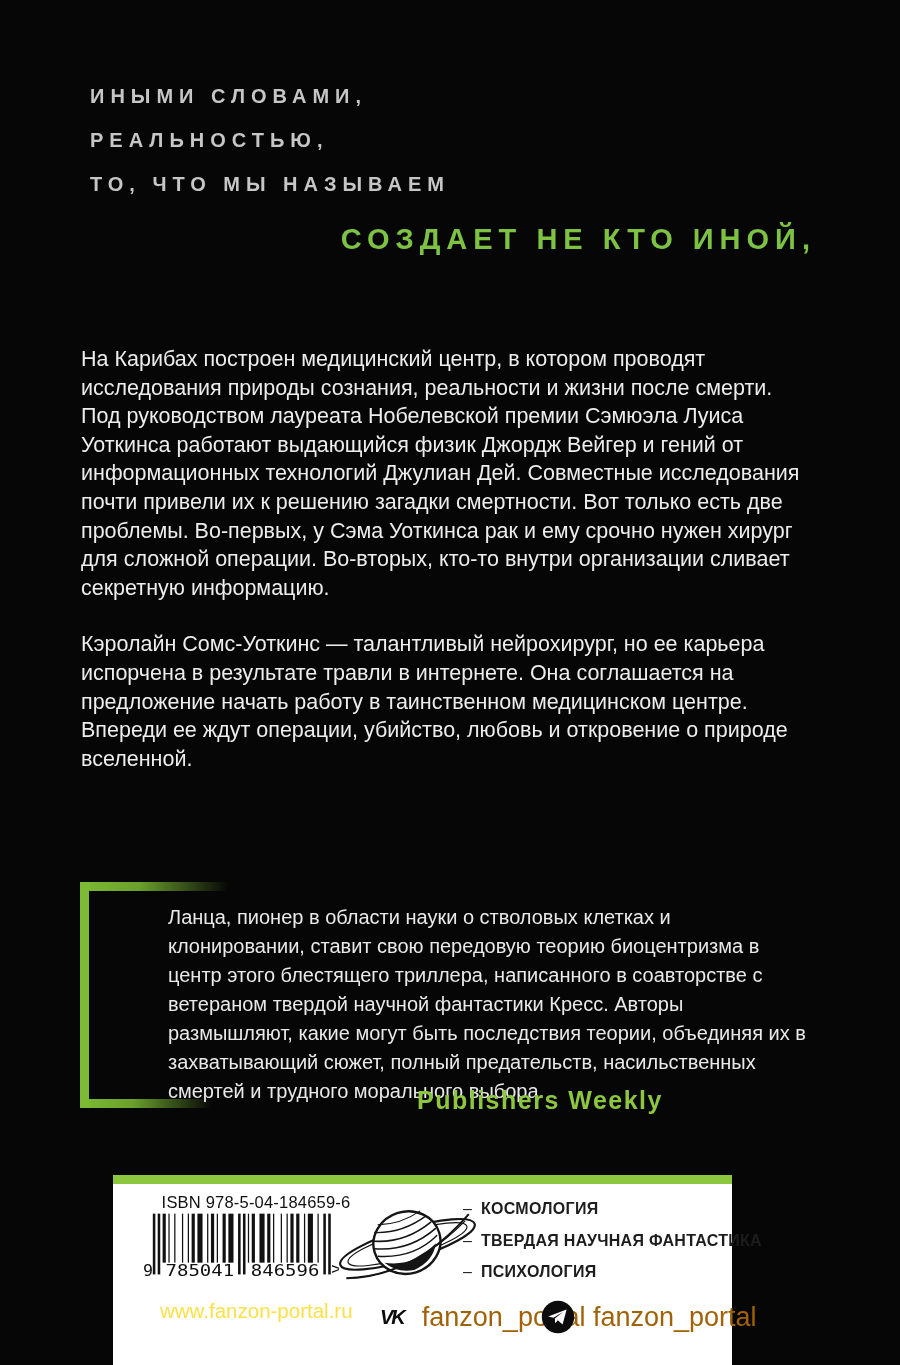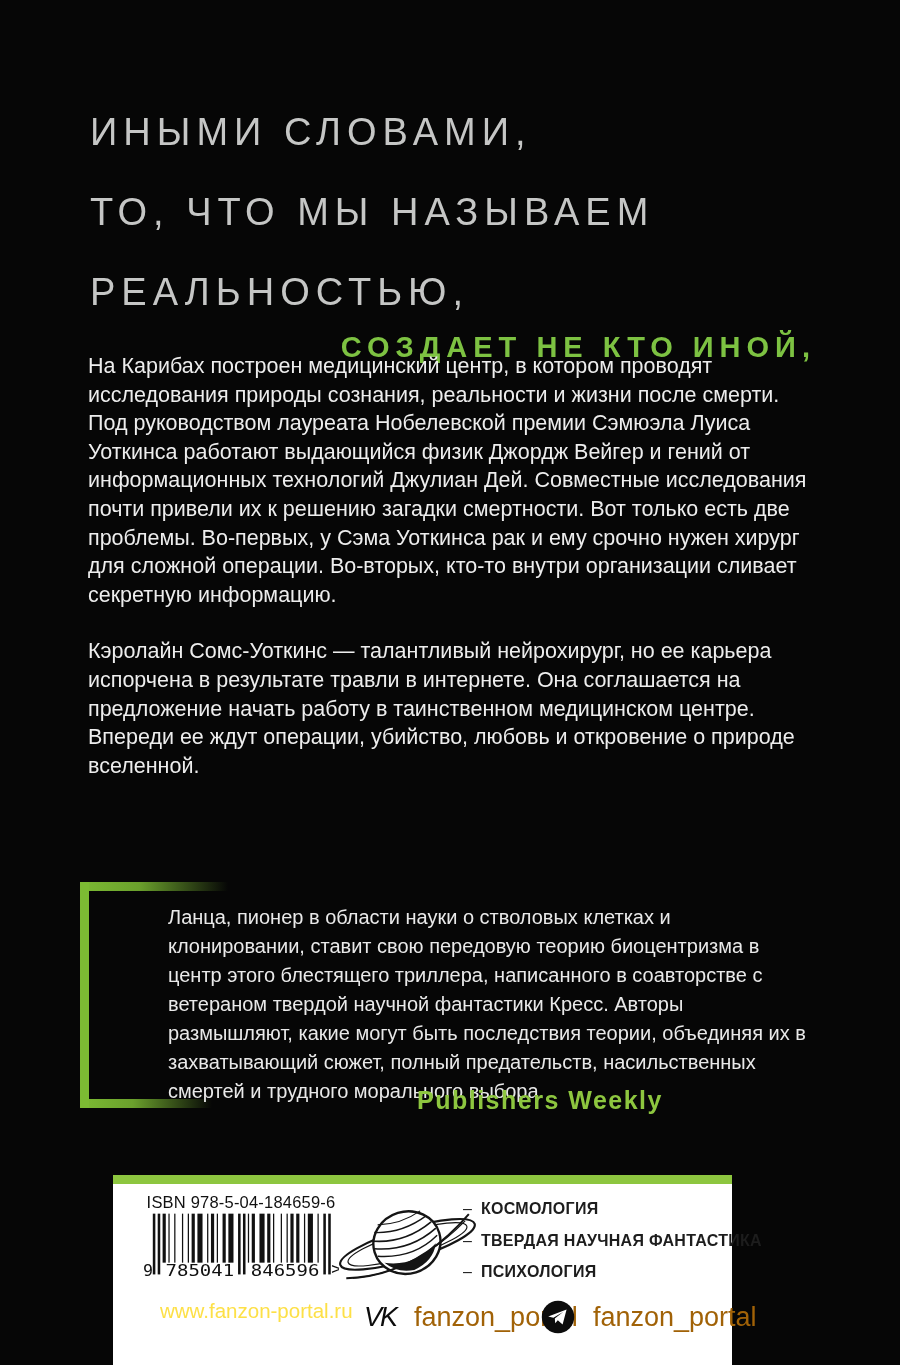--- a/index.html
+++ b/index.html
@@ -8,66 +8,66 @@
     --boxbar:#8dc63f;
     --hgray:#c5c6c5;
   }
   html,body{margin:0;padding:0;background:#000;}
   .cover{
     position:relative;width:900px;height:1365px;background:#060606;overflow:hidden;
     font-family:"Liberation Sans",sans-serif;
   }
   
   .headline{position:absolute;left:90px;top:74px;width:726px;}
-  .h-gray{color:var(--hgray);font-weight:400;font-size:38px;line-height:44px;letter-spacing:6px;white-space:nowrap;margin-top:36px;}
+  .h-gray{color:var(--hgray);font-weight:700;font-size:20px;line-height:44px;letter-spacing:6px;white-space:nowrap;}
   .h-green-group{margin-top:11px;text-align:right;}
   .h-green{color:var(--accent);font-weight:700;font-size:29px;line-height:44px;letter-spacing:6px;white-space:nowrap;text-align:right;}
   
   .synopsis{position:absolute;left:78px;top:342px;width:740px;color:#ededed;font-size:21.5px;line-height:28.6px;font-weight:400;}
-  .synopsis p{margin:10px;}
+  .synopsis p{margin:3px;}
   .synopsis p + p{margin-top:28px;}
   .synopsis p.last{margin-top:43px;}
   
   .q-bar{position:absolute;left:80px;top:882px;width:9px;height:226px;background:var(--bracket);}
   .q-arm-top{position:absolute;left:80px;top:882px;width:148px;height:9px;
     background:linear-gradient(90deg,var(--bracket) 0%,rgba(124,187,51,.85) 40%,rgba(124,187,51,0) 100%);}
   .q-arm-bottom{position:absolute;left:80px;top:1099px;width:132px;height:9px;
     background:linear-gradient(90deg,var(--bracket) 0%,rgba(124,187,51,.85) 40%,rgba(124,187,51,0) 100%);}
   .quote{position:absolute;left:133px;top:903px;width:645px;color:#e9e9e9;font-size:20px;line-height:29px;margin-left:35px;}
   .attribution{position:absolute;left:395px;top:1086px;width:290px;text-align:center;
     color:var(--boxbar);font-weight:700;font-size:25px;letter-spacing:1.5px;white-space:nowrap;}
   
   .pubbox{position:absolute;left:113px;top:1175px;width:619px;height:190px;background:#ffffff;}
   .pubbox .greenbar{position:absolute;left:0;top:0;width:100%;height:9px;background:var(--boxbar);}
-  .isbn{position:absolute;left:30px;top:18px;width:196px;text-align:center;color:#111;
+  .isbn{position:absolute;left:45px;top:18px;width:196px;text-align:center;color:#111;
     font-size:16.5px;letter-spacing:.2px;white-space:nowrap;}
   .barcode{position:absolute;left:30px;top:36px;}
   .barcode text{font-family:"DejaVu Sans Mono","Liberation Mono",monospace;font-size:17px;fill:#111;}
   .saturn{position:absolute;left:222px;top:16px;}
   .tags{position:absolute;left:350px;top:24px;}
   .tag-row{display:flex;align-items:baseline;height:31.5px;color:#1d1d1d;
     font-size:16.5px;font-weight:700;letter-spacing:.3px;white-space:nowrap;transform:scaleX(.97);transform-origin:left;}
   .tag-dash{margin-right:9px;font-weight:400;}
   .links{position:absolute;left:0;top:1296px;width:900px;height:48px;}
   .site{position:absolute;left:160px;top:3px;color:#fde047;font-size:20.5px;}
   .vk-item{position:absolute;left:364px;top:6px;display:flex;align-items:center;}
-  .vk-glyph{font-weight:400;font-size:27px;letter-spacing:-2px;color:#0c0c0c;font-style:italic;margin-right:9px;}
+  .vk-glyph{font-weight:700;font-size:20px;letter-spacing:-2px;color:#0c0c0c;font-style:italic;margin-right:9px;margin-left:16px;}
   .tg-item{position:absolute;left:541px;top:4px;display:flex;align-items:center;}
   .handle{color:#a16207;font-size:27px;margin-left:9px;}
   .tg-item svg{margin-right:9px;}
 </style>
 </head>
 <body>
 
 <div class="cover">
 
   <div class="headline">
     <div class="h-gray">ИНЫМИ СЛОВАМИ,</div>
+    <div class="h-gray">РЕАЛЬНОСТЬЮ,</div>
     <div class="h-gray">ТО, ЧТО МЫ НАЗЫВАЕМ</div>
-    <div class="h-gray">РЕАЛЬНОСТЬЮ,</div>
     <div class="h-green-group">
       <div class="h-green">СОЗДАЕТ НЕ КТО ИНОЙ,</div>
     </div>
   </div>
 
   <div class="synopsis">
     <p>На Карибах построен медицинский центр, в котором проводят исследования природы сознания, реальности и жизни после смерти. Под руководством лауреата Нобелевской премии Сэмюэла Луиса Уоткинса работают выдающийся физик Джордж Вейгер и гений от информационных технологий Джулиан Дей. Совместные исследования почти привели их к решению загадки смертности. Вот только есть две проблемы. Во-первых, у Сэма Уоткинса рак и ему срочно нужен хирург для сложной операции. Во-вторых, кто-то внутри организации сливает секретную информацию.</p>
     <p>Кэролайн Сомс-Уоткинс — талантливый нейрохирург, но ее карьера испорчена в результате травли в интернете. Она соглашается на предложе­ние начать работу в таинственном медицинском центре. Впереди ее ждут операции, убийство, любовь и откровение о природе вселенной.</p>
   </div>
 

